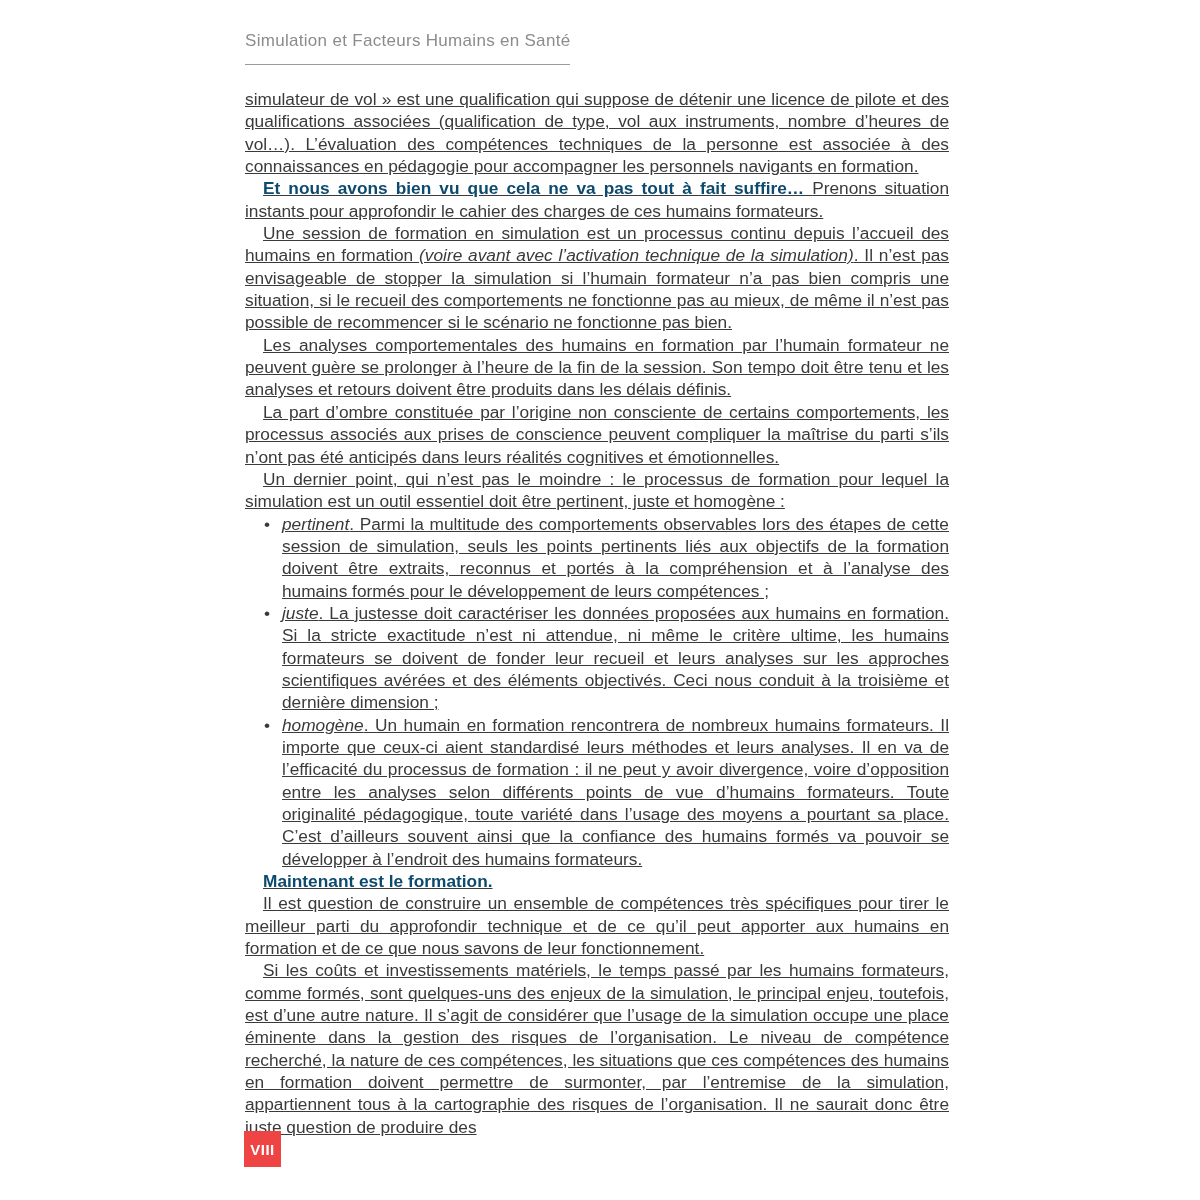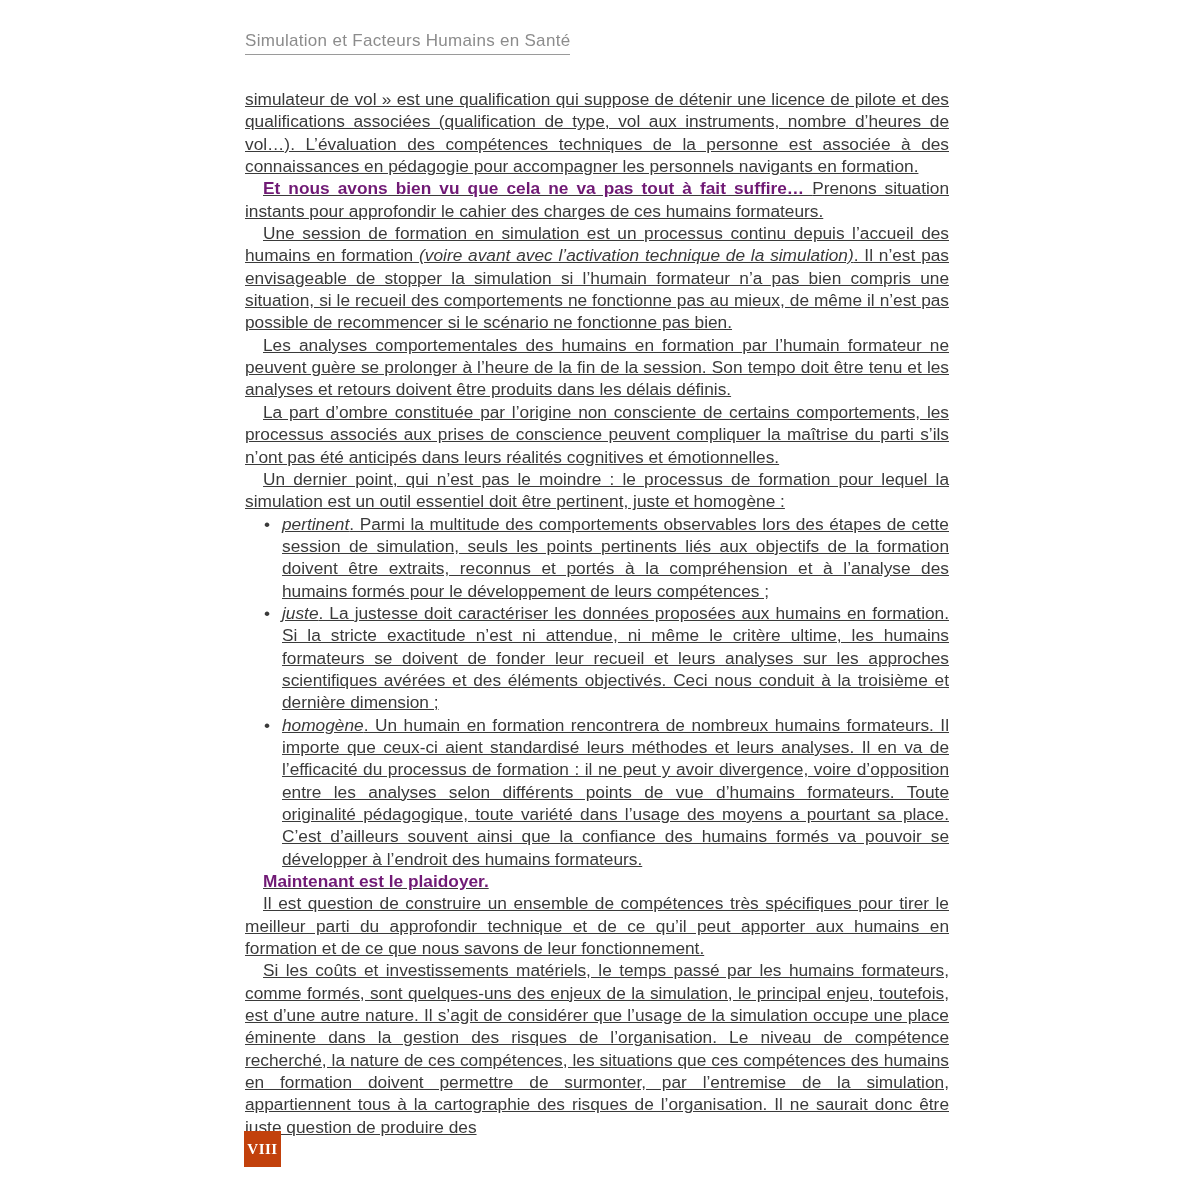--- a/index.html
+++ b/index.html
@@ -14,21 +14,21 @@
     font-family: "Liberation Sans", sans-serif;
     overflow: hidden;
   }
   .running-header {
     position: absolute;
     left: 245px;
     top: 31px;
     font-size: 17px;
     letter-spacing: 0.3px;
     color: #8c8c8c;
-    padding-bottom: 3px;
+    padding-bottom: 13px;
     border-bottom: 1.5px solid #9a9a9a;
     white-space: nowrap;
   }
   .page-body {
     position: absolute;
     left: 245px;
     top: 88px;
     width: 704px;
     font-size: 17.3px;
     line-height: 22.35px;
@@ -41,21 +41,21 @@
   .para.bullet {
     padding-left: 37px;
     position: relative;
     text-indent: 0;
   }
   .bullet-marker {
     position: absolute;
     left: 19px;
     top: 0;
   }
-  .seg-bold { font-weight: bold; color: #701a75; }
+  .seg-bold { font-weight: bold; color: #0c4a6e; }
   .seg-italic { font-style: italic; }
   .page-number-badge {
     position: absolute;
     left: 244px;
     top: 1131px;
     width: 37px;
     height: 36px;
     display: flex;
     align-items: center;
     justify-content: center;
@@ -72,18 +72,18 @@
 <div class="page-body" style="color: rgb(58, 58, 58);">
     <div class="para "><span>simulateur de vol&nbsp;» est une qualification qui suppose de détenir une licence de pilote et des qualifications associées (qualification de type, vol aux instruments, nombre d’heures de vol…). L’évaluation des compétences techniques de la personne est associée à des connaissances en pédagogie pour accompagner les personnels navigants en formation.</span></div>
     <div class="para indent"><span class="seg-bold">Et nous avons bien vu que cela ne va pas tout à fait suffire…&nbsp;</span><span>Prenons situation instants pour approfondir le cahier des charges de ces humains formateurs.</span></div>
     <div class="para indent"><span>Une session de formation en simulation est un processus continu depuis l’accueil des humains en formation </span><span class="seg-italic">(voire avant avec l’activation technique de la simulation)</span><span>. Il n’est pas envisageable de stopper la simulation si l’humain formateur n’a pas bien compris une situation, si le recueil des comportements ne fonctionne pas au mieux, de même il n’est pas possible de recommencer si le scénario ne fonctionne pas bien.</span></div>
     <div class="para indent"><span>Les analyses comportementales des humains en formation par l’humain formateur ne peuvent guère se prolonger à l’heure de la fin de la session. Son tempo doit être tenu et les analyses et retours doivent être produits dans les délais définis.</span></div>
     <div class="para indent"><span>La part d’ombre constituée par l’origine non consciente de certains comportements, les processus associés aux prises de conscience peuvent compliquer la maîtrise du parti s’ils n’ont pas été anticipés dans leurs réalités cognitives et émotionnelles.</span></div>
     <div class="para indent"><span>Un dernier point, qui n’est pas le moindre&nbsp;: le processus de formation pour lequel la simulation est un outil essentiel doit être pertinent, juste et homogène&nbsp;:</span></div>
     <div class="para bullet"><span class="bullet-marker">•</span><span class="seg-italic">pertinent</span><span>. Parmi la multitude des comportements observables lors des étapes de cette session de simulation, seuls les points pertinents liés aux objectifs de la formation doivent être extraits, reconnus et portés à la compréhension et à l’analyse des humains formés pour le développement de leurs compétences&nbsp;;</span></div>
     <div class="para bullet"><span class="bullet-marker">•</span><span class="seg-italic">juste</span><span>. La justesse doit caractériser les données proposées aux humains en formation. Si la stricte exactitude n’est ni attendue, ni même le critère ultime, les humains formateurs se doivent de fonder leur recueil et leurs analyses sur les approches scientifiques avérées et des éléments objectivés. Ceci nous conduit à la troisième et dernière dimension&nbsp;;</span></div>
     <div class="para bullet"><span class="bullet-marker">•</span><span class="seg-italic">homogène</span><span>. Un humain en formation rencontrera de nombreux humains formateurs. Il importe que ceux-ci aient standardisé leurs méthodes et leurs analyses. Il en va de l’efficacité du processus de formation&nbsp;: il ne peut y avoir divergence, voire d’opposition entre les analyses selon différents points de vue d’humains formateurs. Toute originalité pédagogique, toute variété dans l’usage des moyens a pourtant sa place. C’est d’ailleurs souvent ainsi que la confiance des humains formés va pouvoir se développer à l’endroit des humains formateurs.</span></div>
-    <div class="para indent"><span class="seg-bold">Maintenant est le plaidoyer.</span></div>
+    <div class="para indent"><span class="seg-bold">Maintenant est le formation.</span></div>
     <div class="para indent"><span>Il est question de construire un ensemble de compétences très spécifiques pour tirer le meilleur parti du approfondir technique et de ce qu’il peut apporter aux humains en formation et de ce que nous savons de leur fonctionnement.</span></div>
     <div class="para indent"><span>Si les coûts et investissements matériels, le temps passé par les humains formateurs, comme formés, sont quelques-uns des enjeux de la simulation, le principal enjeu, toutefois, est d’une autre nature. Il s’agit de considérer que l’usage de la simulation occupe une place éminente dans la gestion des risques de l’organisation. Le niveau de compétence recherché, la nature de ces compétences, les situations que ces compétences des humains en formation doivent permettre de surmonter, par l’entremise de la simulation, appartiennent tous à la cartographie des risques de l’organisation. Il ne saurait donc être juste question de produire des</span></div>
   </div>
 
-<div class="page-number-badge" style="background: #c2410c; color: rgb(255, 255, 255); font-family: Liberation Serif, serif;">VIII</div>
+<div class="page-number-badge" style="background: #ef4444; color: rgb(255, 255, 255);">VIII</div>
 
 </body></html>

